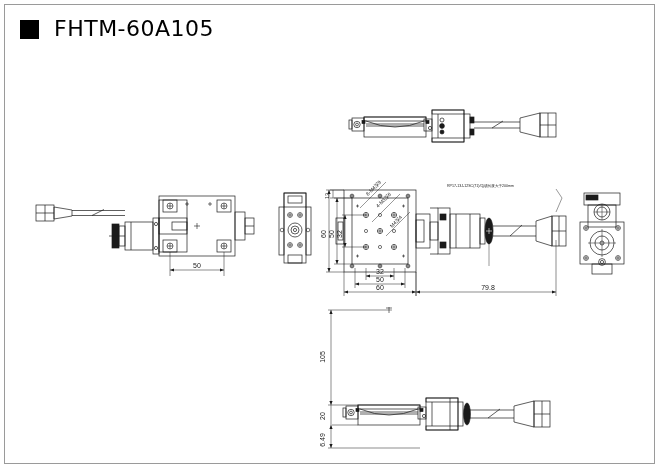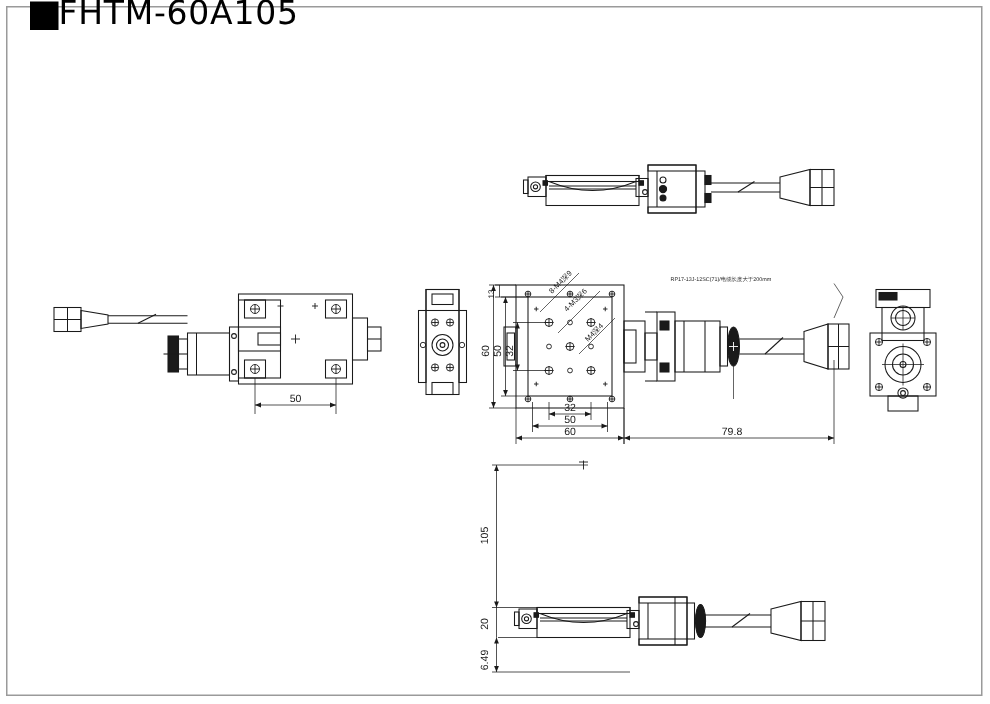--- a/index.html
+++ b/index.html
@@ -1,21 +1,21 @@
 <!DOCTYPE html>
 <html><head>
 <meta charset="utf-8">
 <style>
   html,body{margin:0;padding:0;background:#ffffff;}
   body{width:660px;height:469px;overflow:hidden;
        font-family:"Liberation Sans","DejaVu Sans",sans-serif;color:#000;}
   #sheet{position:relative;width:660px;height:469px;box-sizing:border-box;}
   #frame{position:absolute;left:4px;top:4px;width:651px;height:460px;
          border:1px solid #9a9a9a;box-sizing:border-box;}
-  #title{position:absolute;left:20px;top:0;display:flex;align-items:center;gap:0;}
+  #title{position:absolute;left:20px;top:19px;display:flex;align-items:center;gap:15px;}
   #title .sq{width:19px;height:19px;background:#000;display:block;}
   #title .txt{font-size:22px;letter-spacing:.5px;line-height:20px;
               font-family:"DejaVu Sans",sans-serif;}
   svg{position:absolute;left:0;top:0;}
   .dim{font-size:7px;font-family:"Liberation Sans",sans-serif;}
   .dimsm{font-size:5.4px;font-family:"Liberation Sans",sans-serif;}
   .note{font-size:3.6px;font-family:"Liberation Sans",sans-serif;}
   .thr{font-size:5px;font-family:"Liberation Sans",sans-serif;}
 </style>
 </head>

